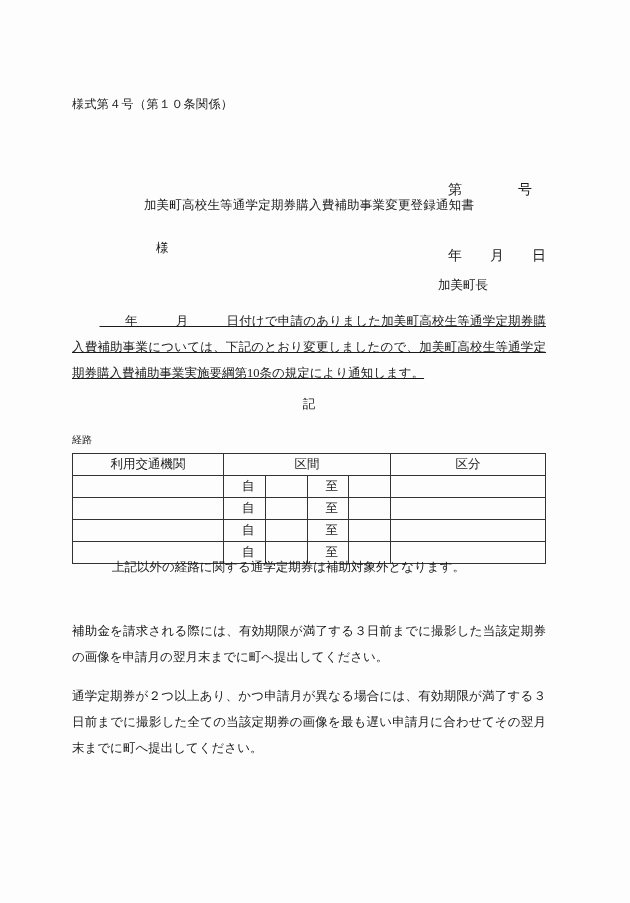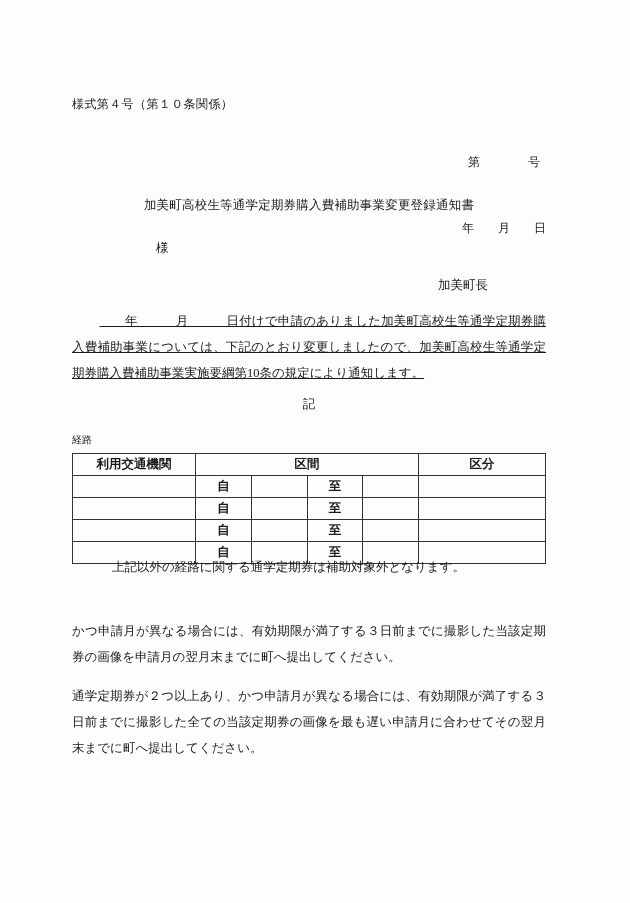--- a/index.html
+++ b/index.html
@@ -32,24 +32,24 @@
     position: absolute;
     top: 96px;
     left: 0;
     font-size: 12px;
     letter-spacing: 0.4px;
     white-space: nowrap;
     text-align: center;
   }
   .doc-meta {
     position: absolute;
-    top: 107px;
+    top: 135px;
     right: 0;
-    text-align: center;
-    font-size: 12px;
+    text-align: left;
+    font-size: 14px;
     line-height: 22px;
     white-space: pre;
   }
   .doc-meta div { white-space: pre; }
   .doc-title {
     position: absolute;
     top: 197px;
     left: 0;
     width: 474px;
     text-align: center;
@@ -103,22 +103,22 @@
     left: 0;
     width: 474px;
     border-collapse: collapse;
     table-layout: fixed;
     font-size: 12.5px;
   }
   .route-table th,
   .route-table td {
     border: 1px solid #333333;
     height: 21px;
-    padding: 0 4px;
-    font-weight: bold;
+    padding: 0 18px;
+    font-weight: normal;
     vertical-align: middle;
   }
   .route-table th { text-align: center; }
   .col-kikan   { width: 114px; }
   .col-ji      { width: 24px;  text-align: center; }
   .col-from    { width: 108px; }
   .col-shi     { width: 24px;  text-align: center; }
   .col-to      { width: 85px;  }
   .col-kubun   { width: 118px; }
   .note-line {
@@ -196,18 +196,18 @@
           <td class="col-from"></td>
           <td class="col-shi">至</td>
           <td class="col-to"></td>
           <td class="col-kubun"></td>
         </tr>
       </tbody>
     </table>
 
     <div class="note-line">上記以外の経路に関する通学定期券は補助対象外となります。</div>
 
-    <div class="body-para para-claim">かつ申請月が異なる場合には、有効期限が満了する３日前までに撮影した当該定期券の画像を申請月の翌月末までに町へ提出してください。</div>
+    <div class="body-para para-claim">補助金を請求される際には、有効期限が満了する３日前までに撮影した当該定期券の画像を申請月の翌月末までに町へ提出してください。</div>
 
     <div class="body-para para-multi">通学定期券が２つ以上あり、かつ申請月が異なる場合には、有効期限が満了する３日前までに撮影した全ての当該定期券の画像を最も遅い申請月に合わせてその翌月末までに町へ提出してください。</div>
 
   </div>
 </div>
 
 </body></html>

